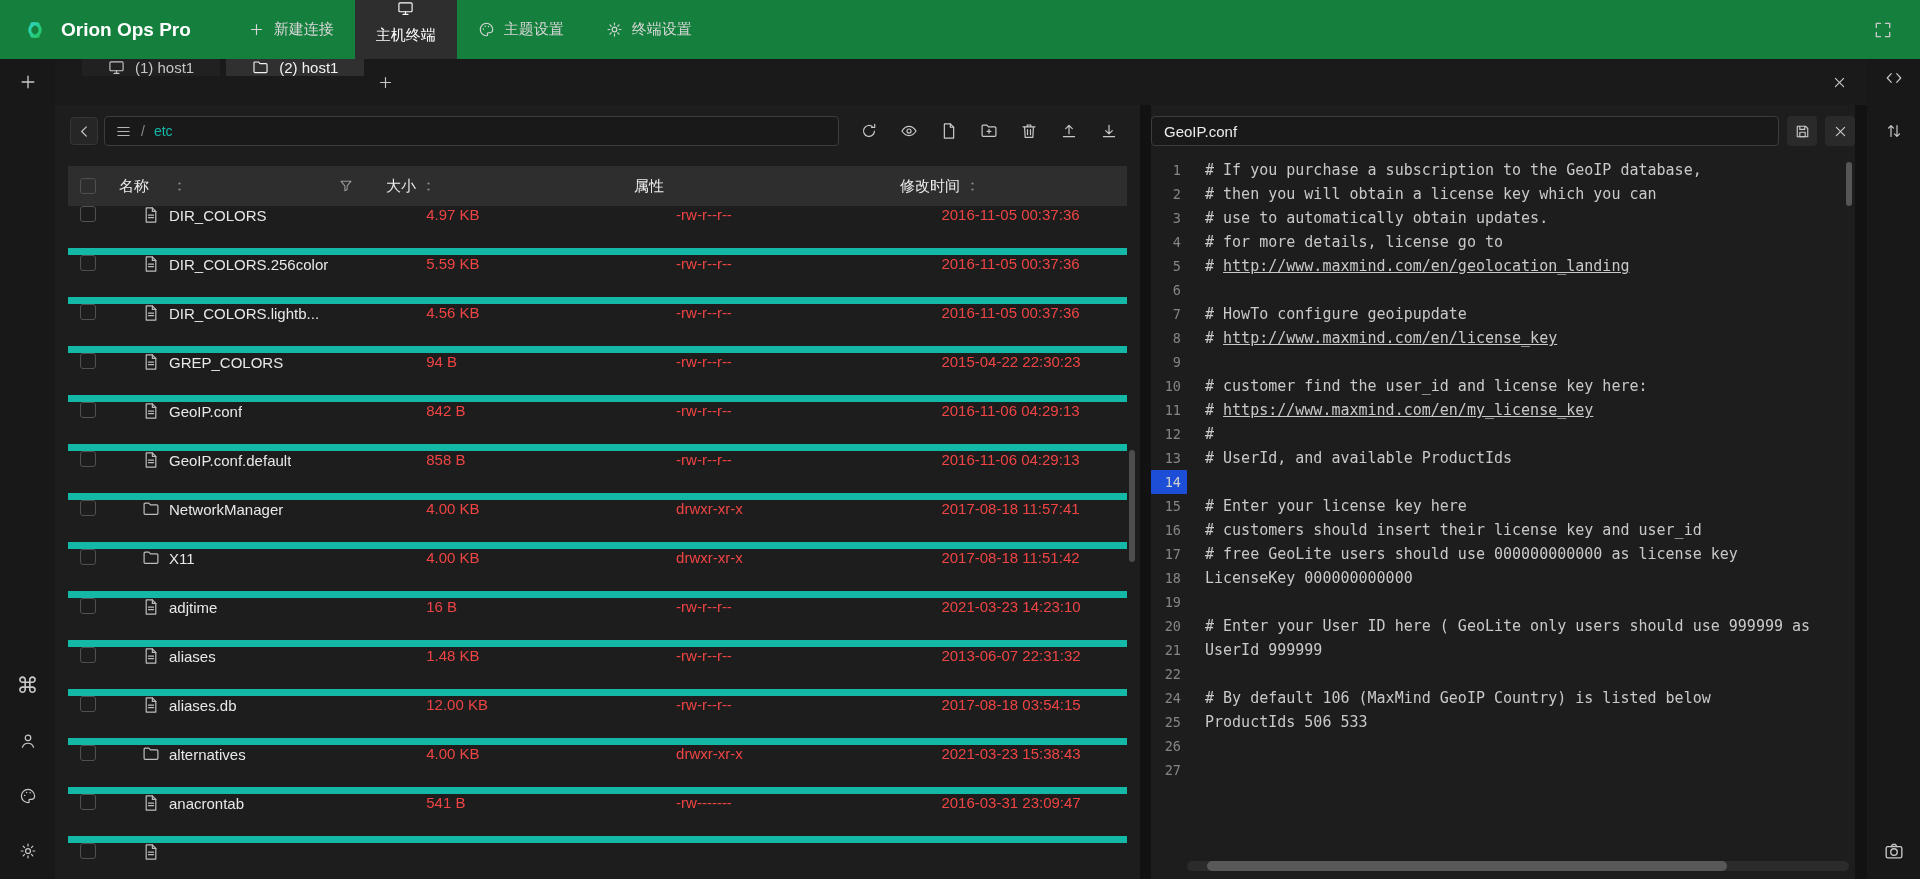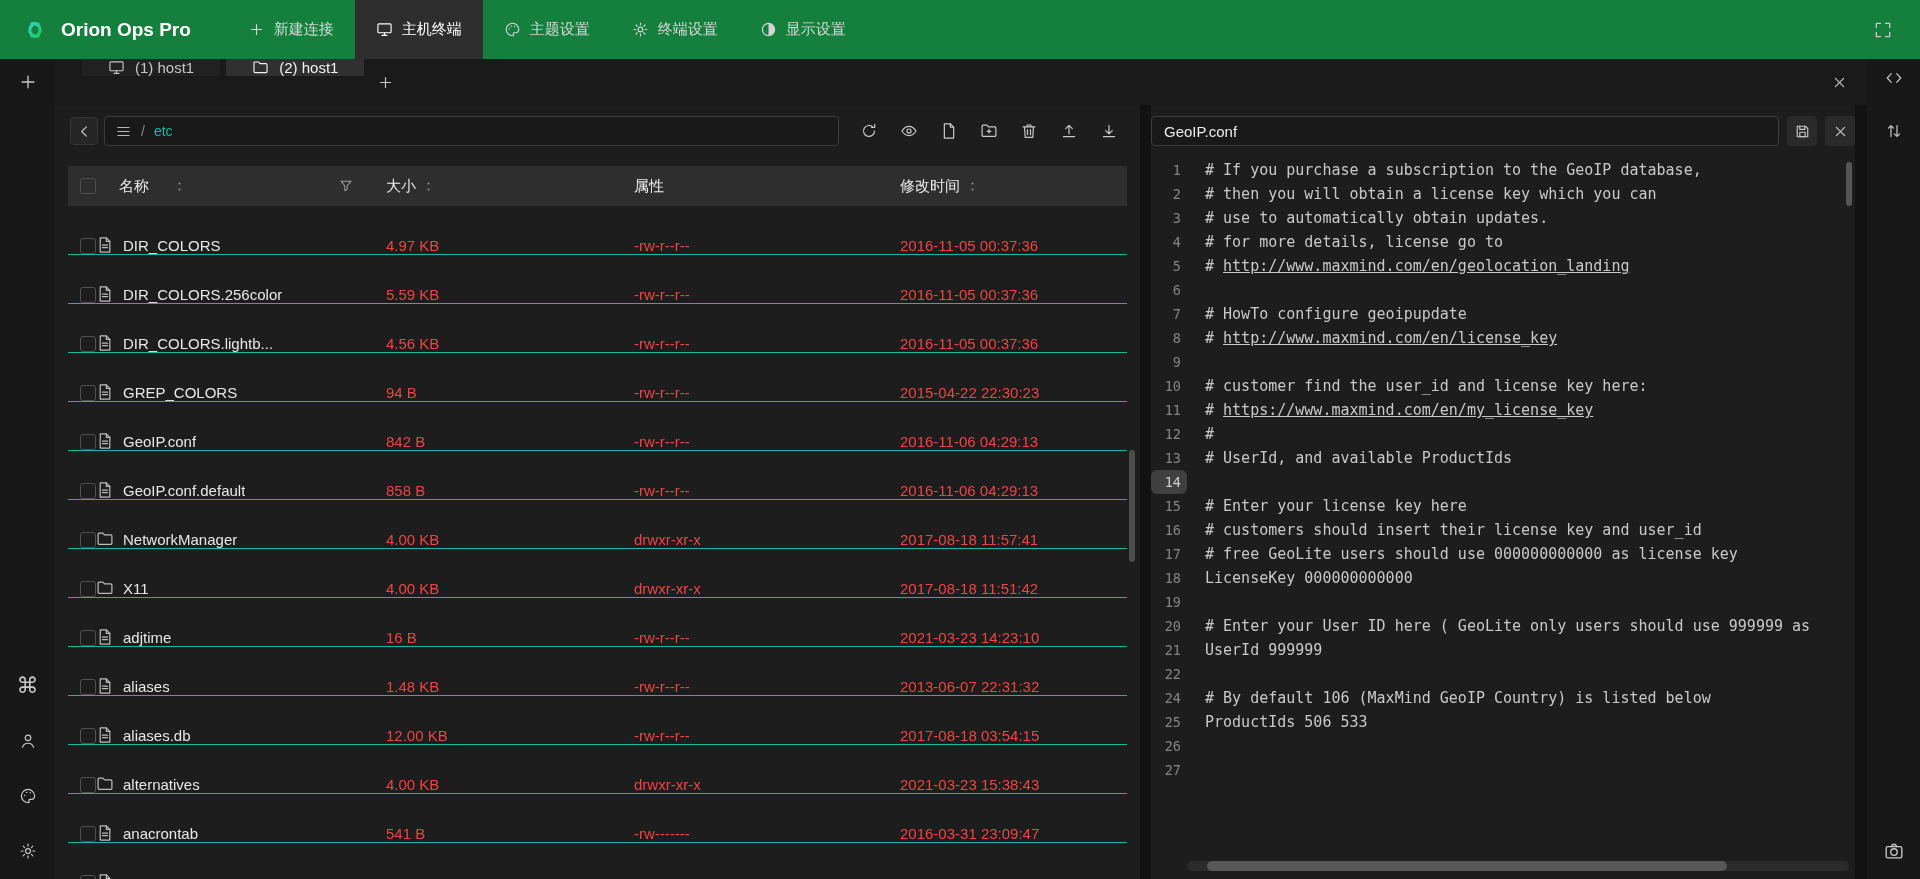--- a/index.html
+++ b/index.html
@@ -9,21 +9,21 @@
 .ic svg{width:100%;height:100%;fill:none;stroke:currentColor;stroke-width:1.6;stroke-linecap:round;stroke-linejoin:round;}.ic16{width:17px;height:17px}.ic18{width:18px;height:18px}.ic20{width:20px;height:20px}
 .ibtn{display:flex;align-items:center;justify-content:center;background:none;border:none;color:#c9c9c9;cursor:pointer;}
 
 
 .topbar{position:absolute;left:0;top:0;width:1920px;height:59px;background:#15803d;display:flex;align-items:stretch;}
 .brand{display:flex;align-items:center;gap:11px;padding-left:20px;}
 .logo{width:30px;height:30px;}
 .brand-title{font-size:19px;font-weight:bold;color:#fff;white-space:nowrap;}
 .menu{display:flex;align-items:stretch;margin-left:36px;}
 .menu-item{display:flex;align-items:center;gap:9px;padding:0 21px;font-size:15px;color:#d6d6d6;cursor:pointer;white-space:nowrap;}
-.menu-item.active{background:#2e2e2e;color:#fff;}
+.menu-item.active{background:#2e2e2e;color:#fff;flex-direction:column;}
 .fsbtn{margin-left:auto;margin-right:20px;align-self:center;width:34px;height:34px;}
 
 
 .leftstrip{position:absolute;left:0;top:59px;bottom:0;width:55px;background:#181818;display:flex;flex-direction:column;align-items:center;padding:8px 0 13px;}
 .lbottom{display:flex;flex-direction:column;gap:25px;margin-top:auto;align-items:center;}
 .strip-btn{width:30px;height:30px;display:flex;align-items:center;justify-content:center;color:#c9c9c9;background:none;border:none;cursor:pointer;}
 .glyph{font-size:22px;color:#c9c9c9;line-height:1;font-family:"DejaVu Sans",sans-serif;}
 .rightstrip{position:absolute;right:0;top:59px;bottom:0;width:53px;background:#181818;display:flex;flex-direction:column;align-items:center;padding:4px 0 13px;gap:23px;}
 .rightstrip .grow{flex:1;}
 
@@ -49,36 +49,36 @@
 .fc{display:flex;align-items:center;}
 .c-check{width:28px;}
 .c-name{width:284px;}
 .c-size{width:248px;padding-left:6px;}
 .c-attr{width:262px;padding-left:6px;}
 .c-time{width:237px;padding-left:10px;}
 .thead .c-name{padding-left:23px;gap:18px;}
 .cbx{width:16px;height:16px;border:1.5px solid #505050;border-radius:3px;margin-left:12px;flex:0 0 auto;}
 .sortic{width:13px;height:13px;margin-left:6px;color:#818181;}
 .filterbtn{margin-left:auto;margin-right:26px;width:16px;height:16px;color:#9a9a9a;}
-.frow{display:flex;align-items:flex-end;height:49px;border-bottom:1px solid #14b8a6;font-size:15px;}
+.frow{display:flex;align-items:flex-start;height:49px;border-bottom:7px solid #14b8a6;font-size:15px;gap:46px;}
 .frow .c-name{gap:9px;}
 .fico{color:#bdbdbd;}
 .fname{color:#e8e8e8;white-space:nowrap;overflow:hidden;}
 .dim{color:#ef4444;}
 .fvscroll{position:absolute;right:5px;top:345px;width:6px;height:112px;background:#4d4d4d;border-radius:3px;}
 
 
 .editorpanel{position:absolute;left:1151px;right:65px;top:105px;bottom:0;background:#1d1d1d;overflow:hidden;}
 .eheader{display:flex;align-items:center;padding-top:11px;gap:8px;}
 .fnamebar{flex:1;height:30px;background:#191919;border:1px solid #3c3c3c;border-radius:4px;display:flex;align-items:center;padding:0 12px;font-size:15px;color:#ececec;}
 .ebtn{width:30px;height:30px;background:#2a2a2a;border-radius:4px;}
 .editor{margin-top:12px;font-family:"DejaVu Sans Mono",monospace;font-size:15px;line-height:24px;}
 .eline{display:flex;height:24px;white-space:pre;}
 .lnum{width:36px;flex:0 0 auto;text-align:right;padding-right:6px;color:#858585;font-size:13.5px;line-height:24px;}
-.lnum.active{background:#404040;border-radius:6px;color:#cfcfcf;}
+.lnum.active{background:#1d4ed8;border-radius:1px;color:#cfcfcf;}
 .lcode{flex:1;overflow:hidden;color:#c9c9c9;padding-left:18px;}
 .lnk{text-decoration:underline;}
 .evscroll{position:absolute;right:3px;top:57px;width:6px;height:44px;background:#565656;border-radius:3px;}
 .ehscroll{position:absolute;left:36px;right:6px;bottom:8px;height:10px;background:#2b2b2b;border-radius:5px;}
 .ehthumb{position:absolute;left:20px;top:0;height:10px;width:520px;background:#585858;border-radius:5px;}
 </style>
 </head>
 <body>
 
 <div class="topbar">
@@ -129,29 +129,20 @@
         <span>主题设置</span>
       </div>
       <div class="menu-item">
         <span class="ic ic16">
           <svg viewBox="0 0 24 24">
             <circle cx="12" cy="12" r="3.3"></circle>
             <path d="M12 2.9v2.5M12 18.6v2.5M2.9 12h2.5M18.6 12h2.5M5.6 5.6l1.8 1.8M16.6 16.6l1.8 1.8M18.4 5.6l-1.8 1.8M7.4 16.6l-1.8 1.8"></path>
           </svg>
         </span>
         <span>终端设置</span>
-      </div>
-      <div class="menu-item">
-        <span class="ic ic16">
-          <svg viewBox="0 0 24 24">
-            <circle cx="12" cy="12" r="8.6"></circle>
-            <path d="M12 3.4a8.6 8.6 0 0 1 0 17.2z" fill="currentColor" stroke="none"></path>
-          </svg>
-        </span>
-        <span>显示设置</span>
       </div>
     </nav>
   <button class="ibtn fsbtn">
     <span class="ic ic20">
         <svg viewBox="0 0 24 24">
           <path d="M4 9V4h5M15 4h5v5M20 15v5h-5M9 20H4v-5"></path>
         </svg>
       </span>
   </button>
 </div>

